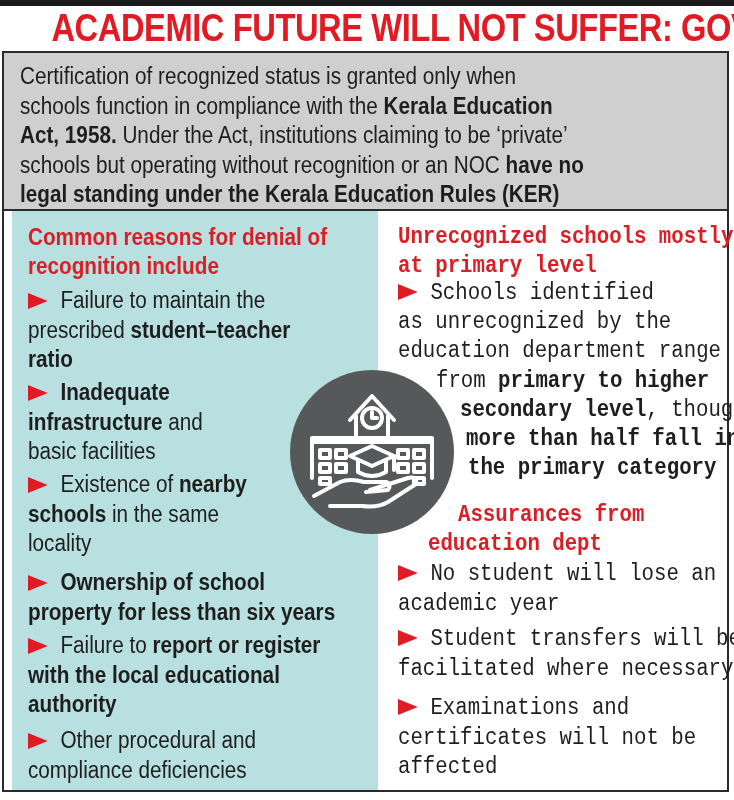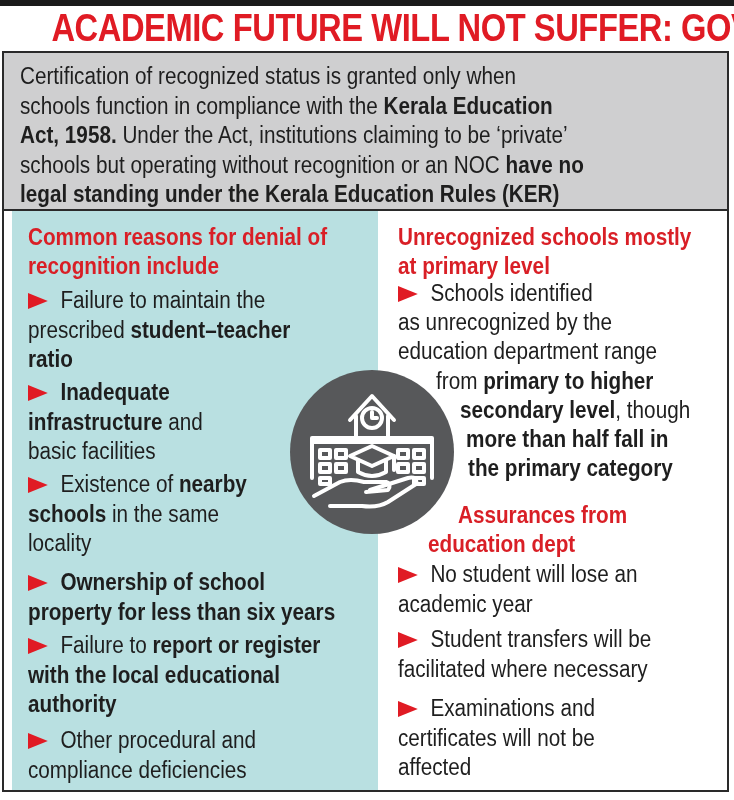--- a/index.html
+++ b/index.html
@@ -23,21 +23,21 @@
     background: #cfcfd0; border-bottom: 2px solid #2a2a2a; box-sizing: border-box;
     padding: 9px 10px 4px 16px; font-size: 23px; line-height: 29.5px; color: #1e1e1e;
     transform-origin: left top;
   }
   .intro .txt { display: inline-block; transform: scaleX(0.9); transform-origin: left top; width: 790px; }
   .intro b { font-weight: 700; }
   .left {
     position: absolute; left: 8px; top: 158px; width: 372px; height: 579px;
     background: #b9e0e1; border-right: 2px solid #2a2a2a; box-sizing: border-box;
   }
-  .right { position: absolute; left: 374px; top: 158px; width: 349px; height: 579px; background: #ffffff; }
+  .right { position: absolute; left: 374px; top: 158px; width: 349px; height: 579px; background: #ffffff; font-family: Liberation Mono, monospace; }
   .sec-title {
     color: #d91f26; font-weight: 900; font-size: 23px; line-height: 28px;
     transform: scaleX(0.9); transform-origin: left top; white-space: nowrap;
   }
   .item {
     font-size: 23px; line-height: 29.5px; color: #1e1e1e; white-space: nowrap;
     transform: scaleX(0.9); transform-origin: left top;
   }
   .item b { font-weight: 700; }
   .arrow {

